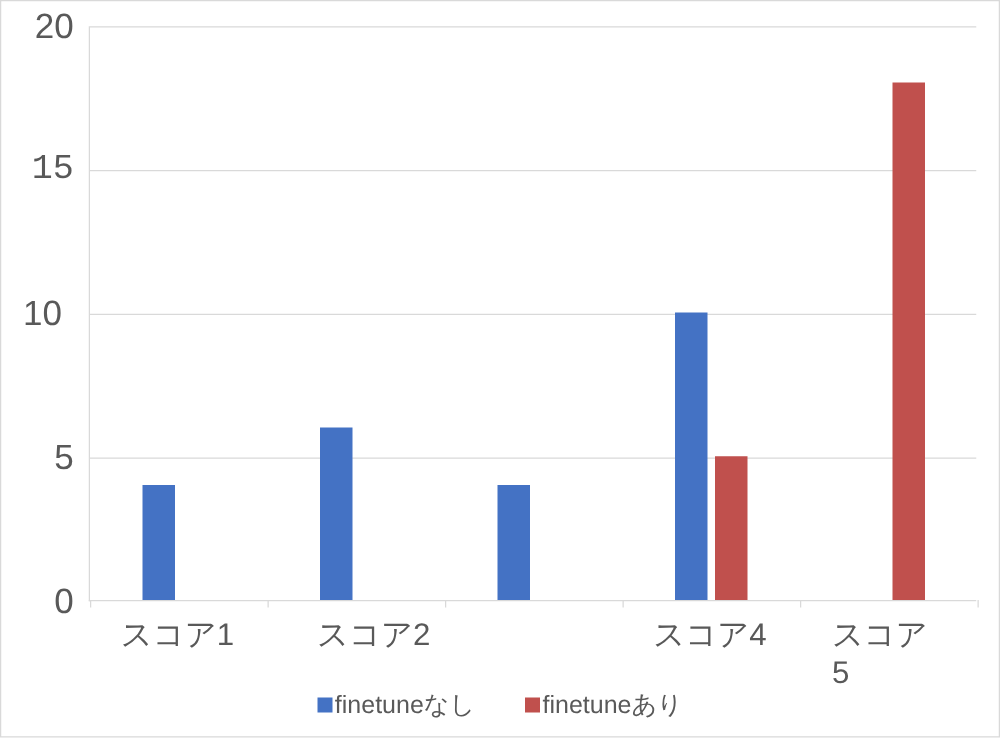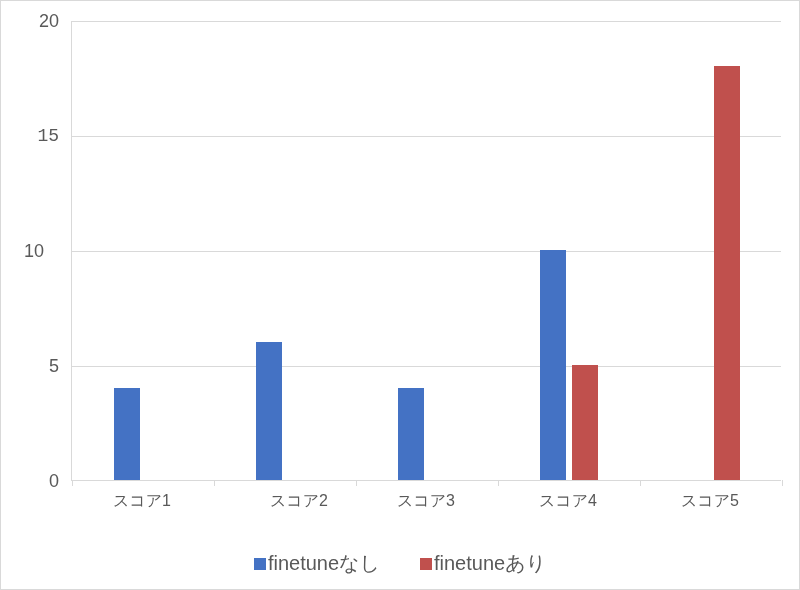--- a/index.html
+++ b/index.html
@@ -30,28 +30,28 @@
     left: 0;
     width: 100%;
     height: 0;
     border-top: 1px solid #d9d9d9;
   }
   .y-tick-label {
     position: absolute;
     right: 740px;
     width: 50px;
     text-align: right;
-    font-size: 18px;
+    font-size: 28px;
     color: #595959;
     transform: translateY(-50%);
   }
   .x-tick-label {
     position: absolute;
     top: 490px;
-    font-size: 16px;
+    font-size: 25px;
     color: #595959;
     text-align: left;
     transform: translateX(-50%);
   }
   .bar {
     position: absolute;
     bottom: 0;
   }
   .bar.series-a { background: #4472c4; }
   .bar.series-b { background: #c0504d; }
@@ -122,16 +122,15 @@
         <span>finetuneあり</span>
       </div>
     </div>
 <div class="y-tick-label" style="top: 480px;">0</div>
     <div class="y-tick-label" style="top: 365px;">5</div>
     <div class="y-tick-label" style="top: 250px; text-align: center;">10</div>
     <div class="y-tick-label" style="top: 135px; font-family: Liberation Mono, monospace;">15</div>
     <div class="y-tick-label" style="top: 20px;">20</div>
     <div class="x-tick-label" style="left: 141px;">スコア1</div>
     <div class="x-tick-label" style="left: 298px;">スコア2</div>
-    <div class="x-tick-label" style="left: 425px;">スコア3</div>
     <div class="x-tick-label" style="left: 567px;">スコア4</div>
     <div class="x-tick-label" style="left: 709px;">スコア5</div>
   </div>
 
 </body></html>

